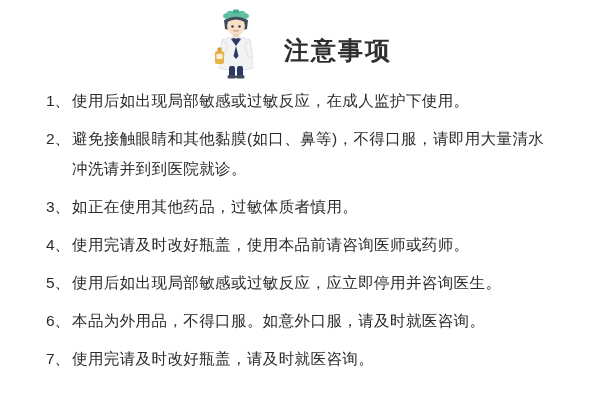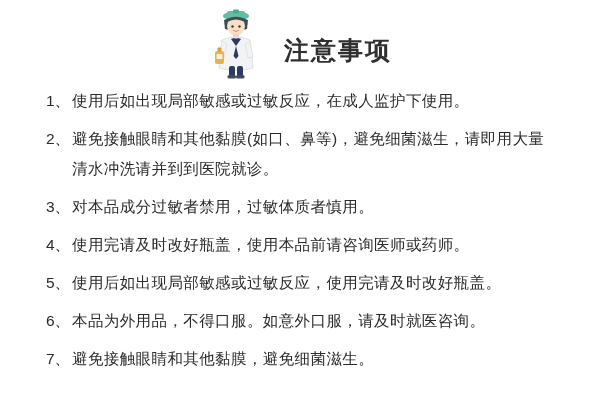--- a/index.html
+++ b/index.html
@@ -118,42 +118,42 @@
 
   <div class="list">
 
     <div class="item">
       <span class="num">1、</span>
       <span class="text">使用后如出现局部敏感或过敏反应，在成人监护下使用。</span>
     </div>
 
     <div class="item">
       <span class="num">2、</span>
-      <span class="text">避免接触眼睛和其他黏膜(如口、鼻等)，避免细菌滋生，请即用大量清水冲洗请并到到医院就诊。</span>
+      <span class="text">避免接触眼睛和其他黏膜(如口、鼻等)，不得口服，请即用大量清水冲洗请并到到医院就诊。</span>
     </div>
 
     <div class="item">
       <span class="num">3、</span>
-      <span class="text">对本品成分过敏者禁用，过敏体质者慎用。</span>
+      <span class="text">如正在使用其他药品，过敏体质者慎用。</span>
     </div>
 
     <div class="item">
       <span class="num">4、</span>
       <span class="text">使用完请及时改好瓶盖，使用本品前请咨询医师或药师。</span>
     </div>
 
     <div class="item">
       <span class="num">5、</span>
-      <span class="text">使用后如出现局部敏感或过敏反应，使用完请及时改好瓶盖。</span>
+      <span class="text">使用后如出现局部敏感或过敏反应，应立即停用并咨询医生。</span>
     </div>
 
     <div class="item">
       <span class="num">6、</span>
       <span class="text">本品为外用品，不得口服。如意外口服，请及时就医咨询。</span>
     </div>
 
     <div class="item">
       <span class="num">7、</span>
-      <span class="text">避免接触眼睛和其他黏膜，避免细菌滋生。</span>
+      <span class="text">使用完请及时改好瓶盖，请及时就医咨询。</span>
     </div>
 
   </div>
 </div>
 
 </body></html>

